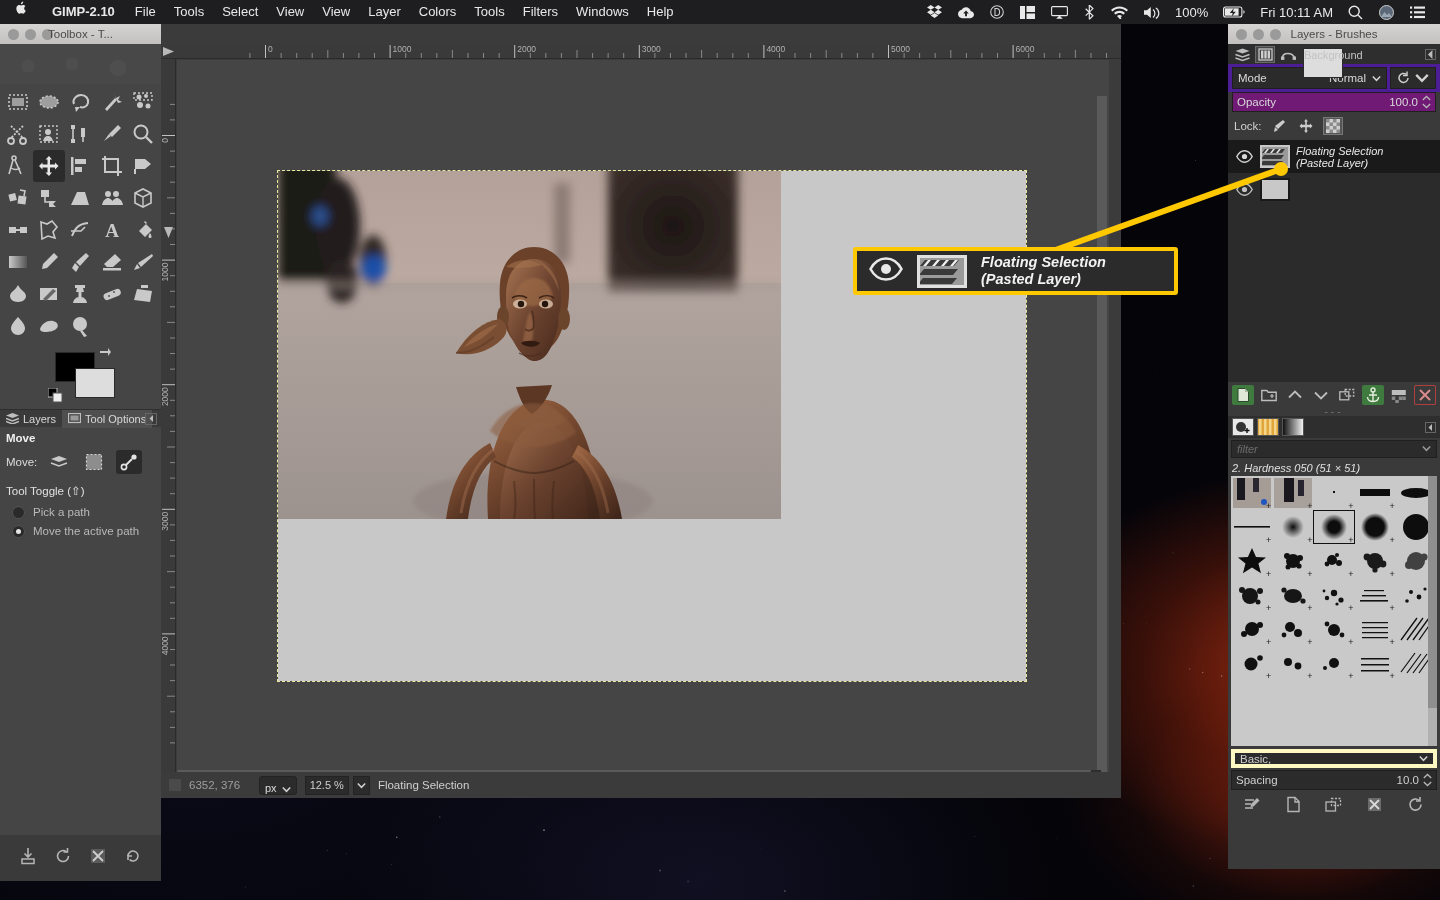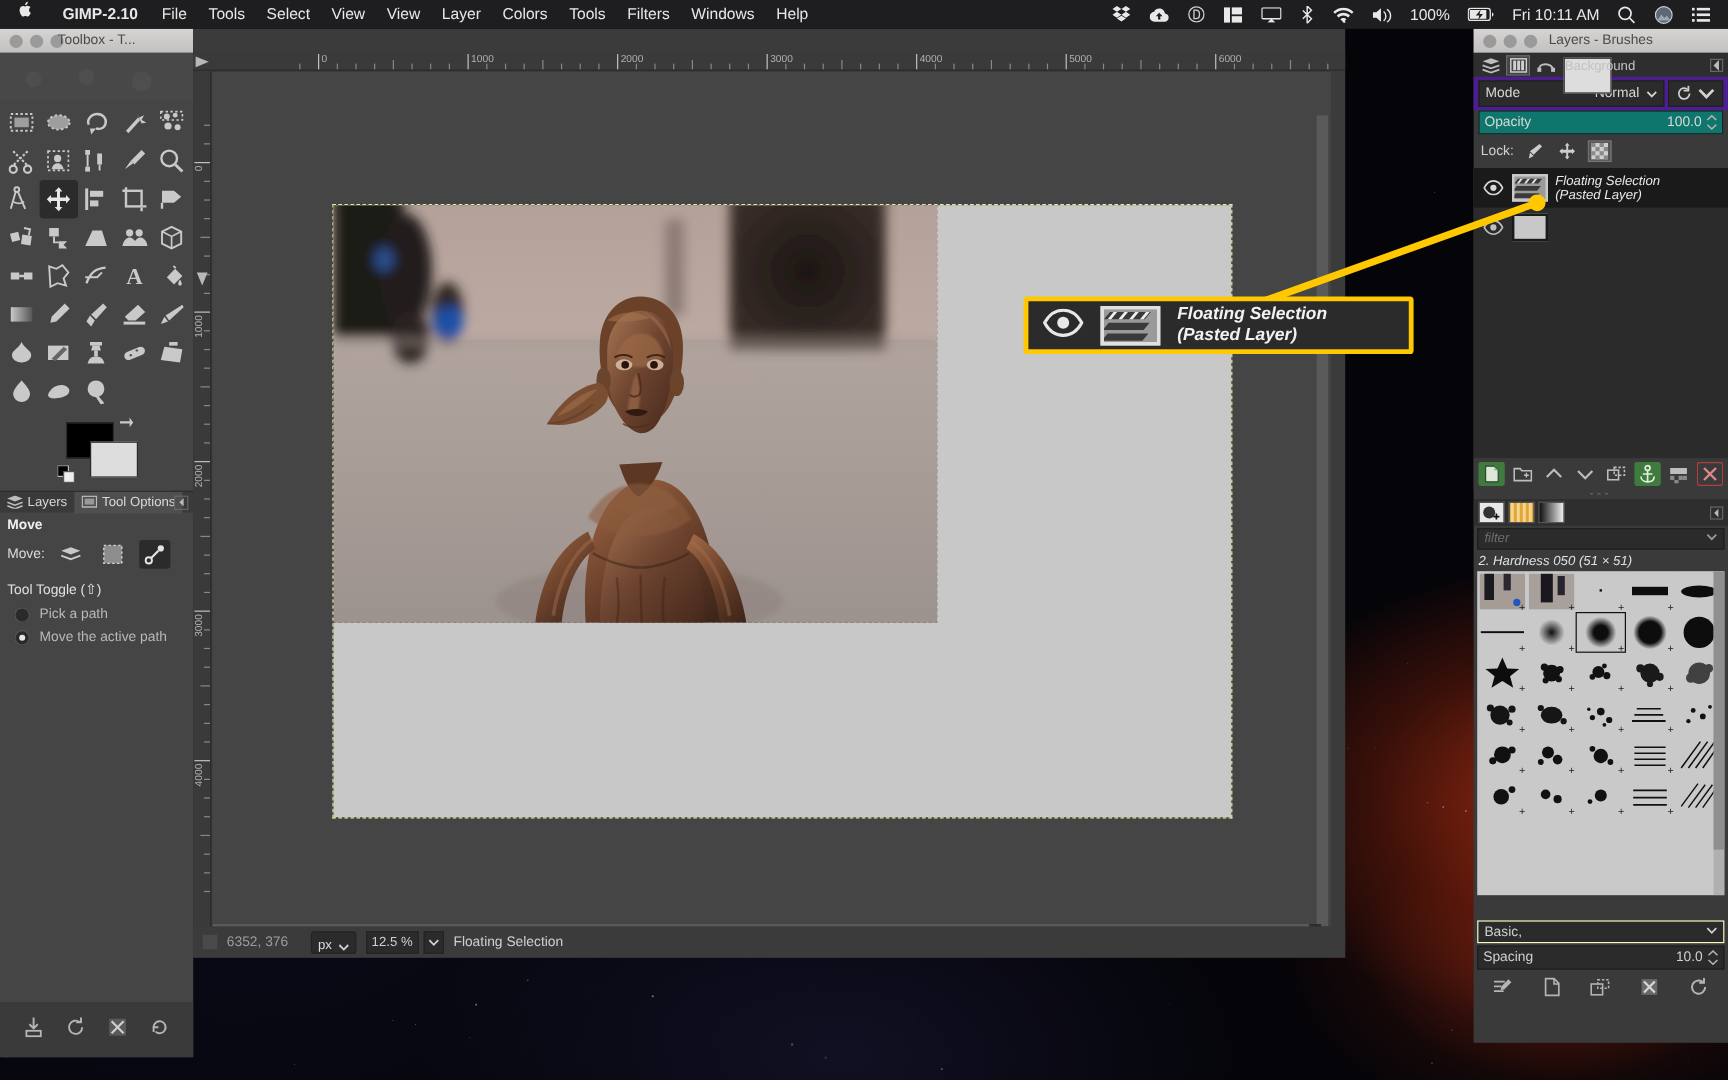--- a/index.html
+++ b/index.html
@@ -165,21 +165,21 @@
     flex:1;background:#2b2b2b;border:1px solid #1f1f1f;height:22px;
     display:flex;align-items:center;padding:0 5px;font-size:11.5px;color:#d8d8d8;
   }
   .modesel .val{margin-left:auto;display:flex;align-items:center;gap:6px;}
   .revbtn{
     width:46px;background:#2b2b2b;border:1px solid #1f1f1f;height:22px;
     display:flex;align-items:center;justify-content:center;gap:4px;
   }
   .revbtn svg{width:14px;height:14px;fill:#cdcdcd;}
   .opacity{
-    margin:0 4px;height:20px;background:#0f766e;border:1px solid #1f1f1f;
+    margin:0 4px;height:20px;background:#701a75;border:1px solid #1f1f1f;
     display:flex;align-items:center;padding:0 4px;font-size:11.5px;color:#d8d8d8;position:relative;
   }
   .opacity .v{margin-left:auto;padding-right:4px;}
   .spin{display:flex;flex-direction:column;gap:0;}
   .spin svg{width:9px;height:7px;fill:#b6b6b6;}
   .lockrow{display:flex;align-items:center;gap:7px;padding:5px 6px;font-size:11.5px;color:#d0d0d0;}
   .lockrow .lb{width:20px;height:18px;display:flex;align-items:center;justify-content:center;}
   .lockrow .lb.on{background:#555;box-shadow:inset 0 0 0 1px #777;}
   .lockrow svg{width:14px;height:14px;fill:#cdcdcd;}
   .layerlist{background:#2b2b2b;height:242px;padding:0;}
@@ -209,21 +209,21 @@
   .brushgrid{
     margin:0 3px;background:#c9c9c9;height:270px;position:relative;overflow:hidden;
     display:grid;grid-template-columns:repeat(5,1fr);grid-auto-rows:34px;
   }
   .bcell{position:relative;display:flex;align-items:center;justify-content:center;}
   .bcell .plus{position:absolute;right:1px;bottom:0px;font-size:9px;color:#222;line-height:8px;}
   .bcell.sel{outline:1.5px solid #111;outline-offset:-1px;}
   .bscroll{position:absolute;right:0;top:0;width:9px;height:270px;background:#b0b0b0;}
   .bscroll .th{width:9px;height:232px;background:#8f8f8f;}
   .basicrow{
-    height:19px;background:#2b2b2b;border:1px solid #fef9c3;margin:21px 3px 2px 3px;
+    height:19px;background:#2b2b2b;border:4px solid #fef9c3;margin:3px 3px 2px 3px;
     display:flex;align-items:center;padding:0 5px;color:#cfcfcf;font-size:11.5px;
   }
   .spacingrow{
     height:20px;background:#2b2b2b;border:1px solid #1f1f1f;margin:0 3px;
     display:flex;align-items:center;padding:0 4px;color:#cfcfcf;font-size:11.5px;
   }
   .bfootrow{display:flex;align-items:center;justify-content:space-around;padding:6px 4px;}
   .bfootrow svg{width:17px;height:17px;fill:#b5b5b5;}
   
   #annot{position:absolute;left:0;top:0;width:1440px;height:900px;z-index:70;pointer-events:none;}

